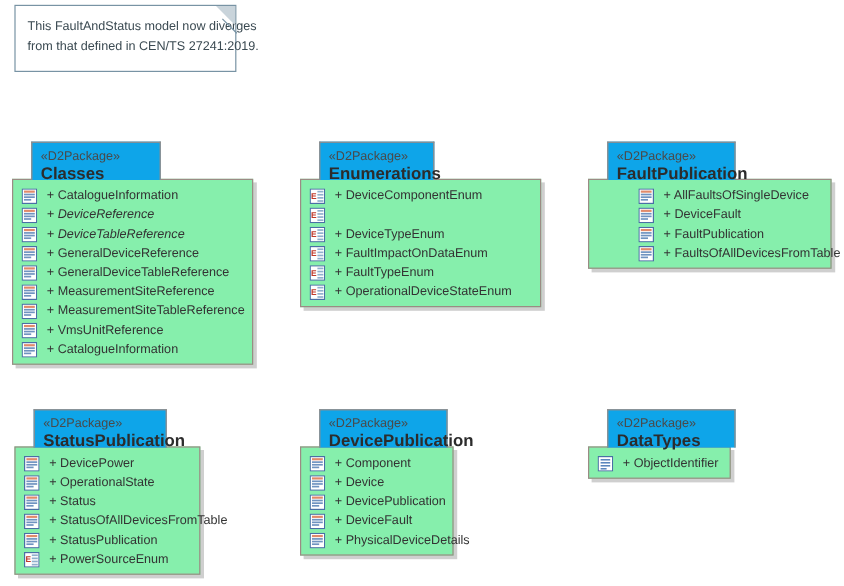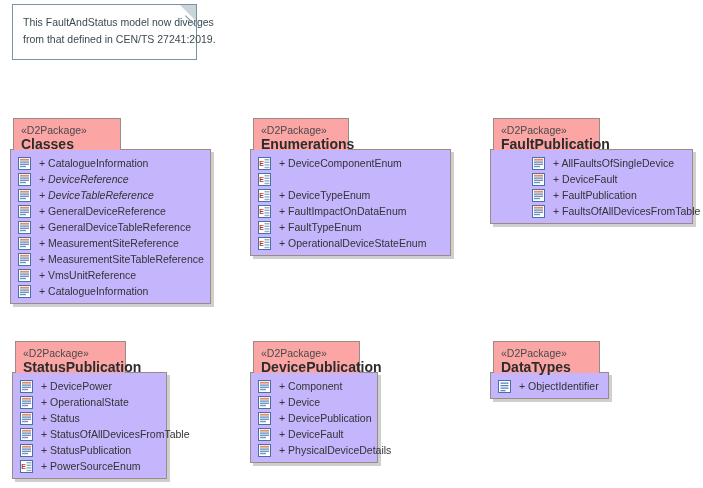--- a/index.html
+++ b/index.html
@@ -49,24 +49,24 @@
     box-sizing: border-box;
   }
   .note-line { display: block; white-space: pre; }
 
   
   .package {
     position: absolute;
   }
   .pkg-tab {
     position: absolute;
-    left: 3px;
+    left: 16px;
     top: 0;
     box-sizing: border-box;
-    background: #fca5a5;
+    background: #0ea5e9;
     border: 1px solid #9b8b84;
     border-bottom: none;
     padding: 4px 8px 3px 7px;
     z-index: 2;
   }
   .pkg-stereotype {
     font-size: 10.5px;
     color: #4a4a4a;
     line-height: 14px;
     white-space: pre;
@@ -75,21 +75,21 @@
     font-size: 14px;
     font-weight: bold;
     color: #2c2c2c;
     line-height: 14px;
     white-space: pre;
   }
   .pkg-body {
     position: absolute;
     left: 0;
     box-sizing: border-box;
-    background: #c4b5fd;
+    background: #86efac;
     border: 1px solid #9b8b84;
     box-shadow: 3px 3px 0 rgba(160,160,160,0.50);
     z-index: 1;
     padding: 5px 0 6px 0;
   }
 
   
   .member {
     display: flex;
     align-items: center;

